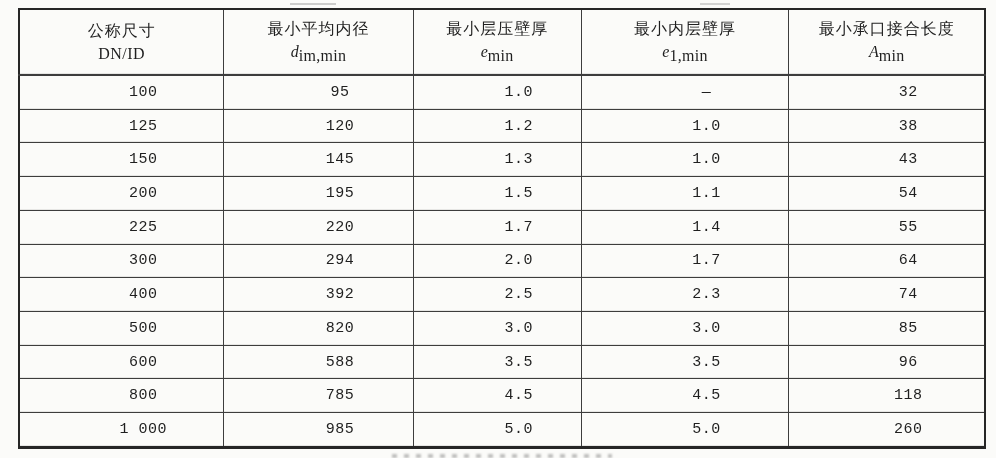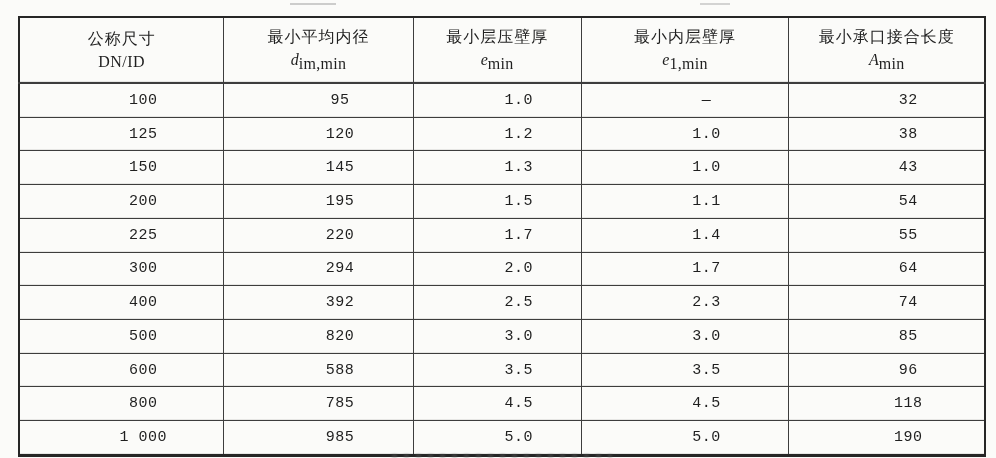--- a/index.html
+++ b/index.html
@@ -13,21 +13,21 @@
   }
   .page {
     position: relative;
     width: 996px;
     height: 458px;
     background: var(--paper, #fbfbf9);
   }
   table.spec {
     position: absolute;
     left: 18px;
-    top: 16px;
+    top: 8px;
     width: 968px;
     height: 441px;
     border-collapse: collapse;
     table-layout: fixed;
     background: transparent;
   }
   table.spec {
     border: 2px solid var(--frame, #262626);
     border-bottom-width: 3px;
   }
@@ -212,21 +212,21 @@
           <td>785</td>
           <td>4.5</td>
           <td>4.5</td>
           <td>118</td>
         </tr>
         <tr>
           <td>1 000</td>
           <td>985</td>
           <td>5.0</td>
           <td>5.0</td>
-          <td>190</td>
+          <td>260</td>
         </tr>
       </tbody>
   </table>
 
   <div class="artifact artifact-top-smudge"></div>
   <div class="artifact artifact-top-smudge2"></div>
   <div class="artifact artifact-caption"></div>
 
 </div>
 

